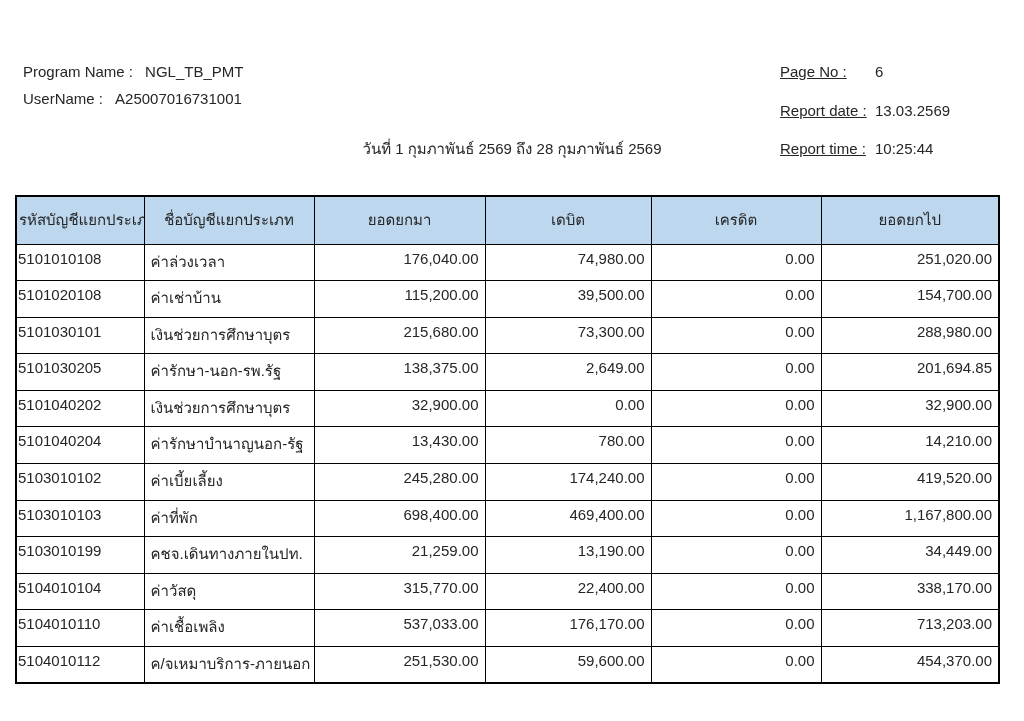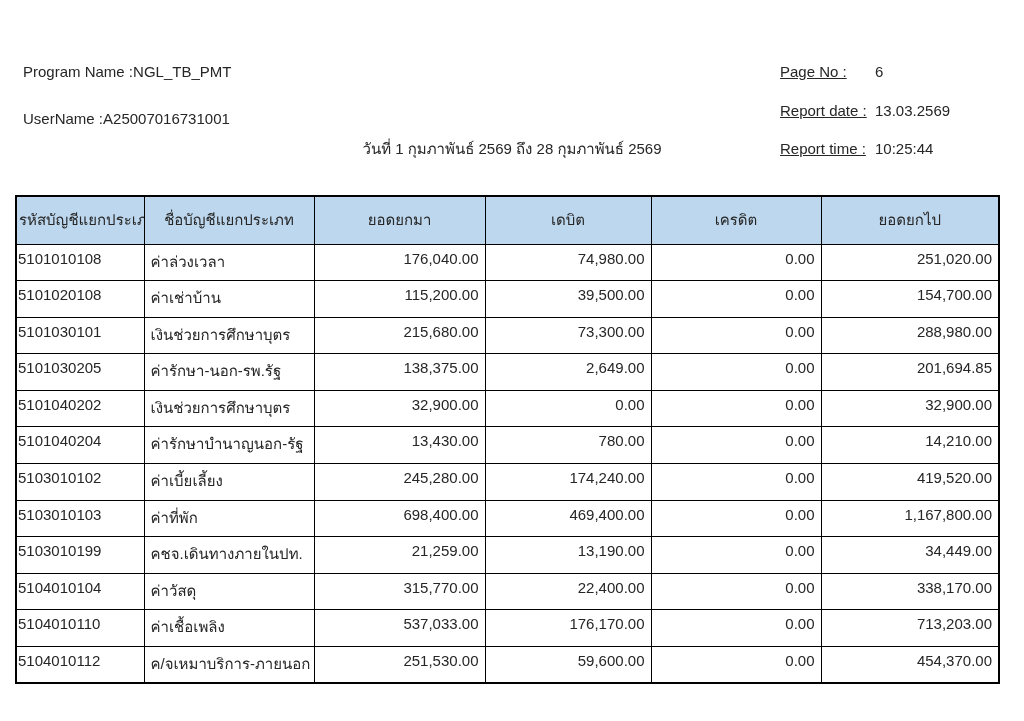--- a/index.html
+++ b/index.html
@@ -10,26 +10,26 @@
     color: #262626;
     overflow: hidden;
   }
   .report-header { position: relative; width: 1024px; height: 195px; }
   .hline { position: absolute; font-size: 15px; line-height: 18px; white-space: nowrap; }
   .title-line   { top: 24px;  left: 0; width: 100%; text-align: center; }
   .center-line-a{ top: 63px;  left: 0; width: 100%; text-align: center; }
   .center-line-b{ top: 102px; left: 0; width: 100%; text-align: center; }
   .center-line-c{ top: 140px; left: 0; width: 100%; text-align: center; }
   .left-line-a  { top: 63px;  left: 23px; }
-  .left-line-b  { top: 110px; left: 23px; }
+  .left-line-b  { top: 90px; left: 23px; }
   .right-line-a { top: 63px;  left: 780px; }
   .right-line-b { top: 102px; left: 780px; }
   .right-line-c { top: 140px; left: 780px; }
   .rlabel { display: inline-block; width: 95px; text-decoration: underline; }
-  .meta-label { margin-right: 0; }
+  .meta-label { margin-right: 12px; }
 
   .report-table {
     border-collapse: collapse;
     margin-left: 15px;
     width: 983px;
     table-layout: fixed;
     border: 2px solid #000000;
   }
   .report-table th, .report-table td {
     border: 1.5px solid #000000;

